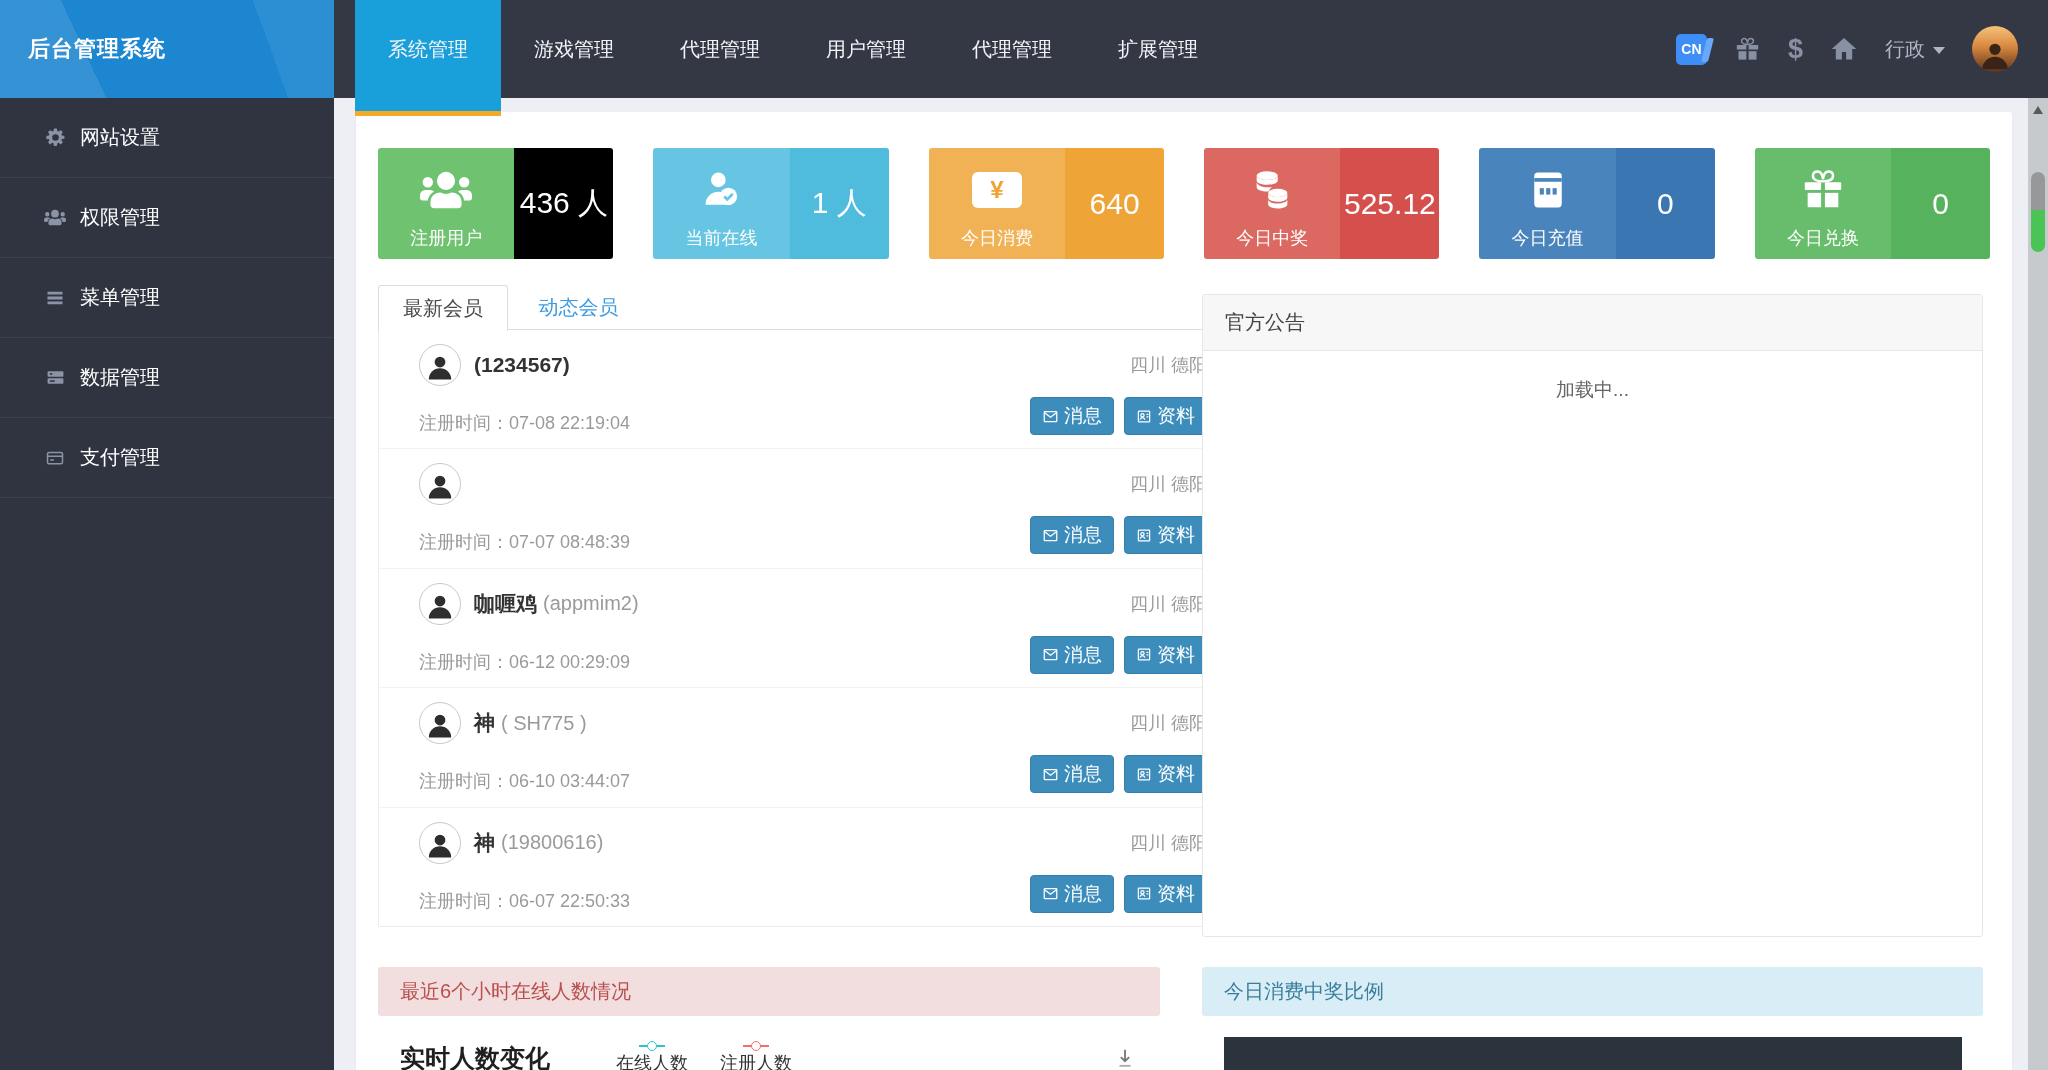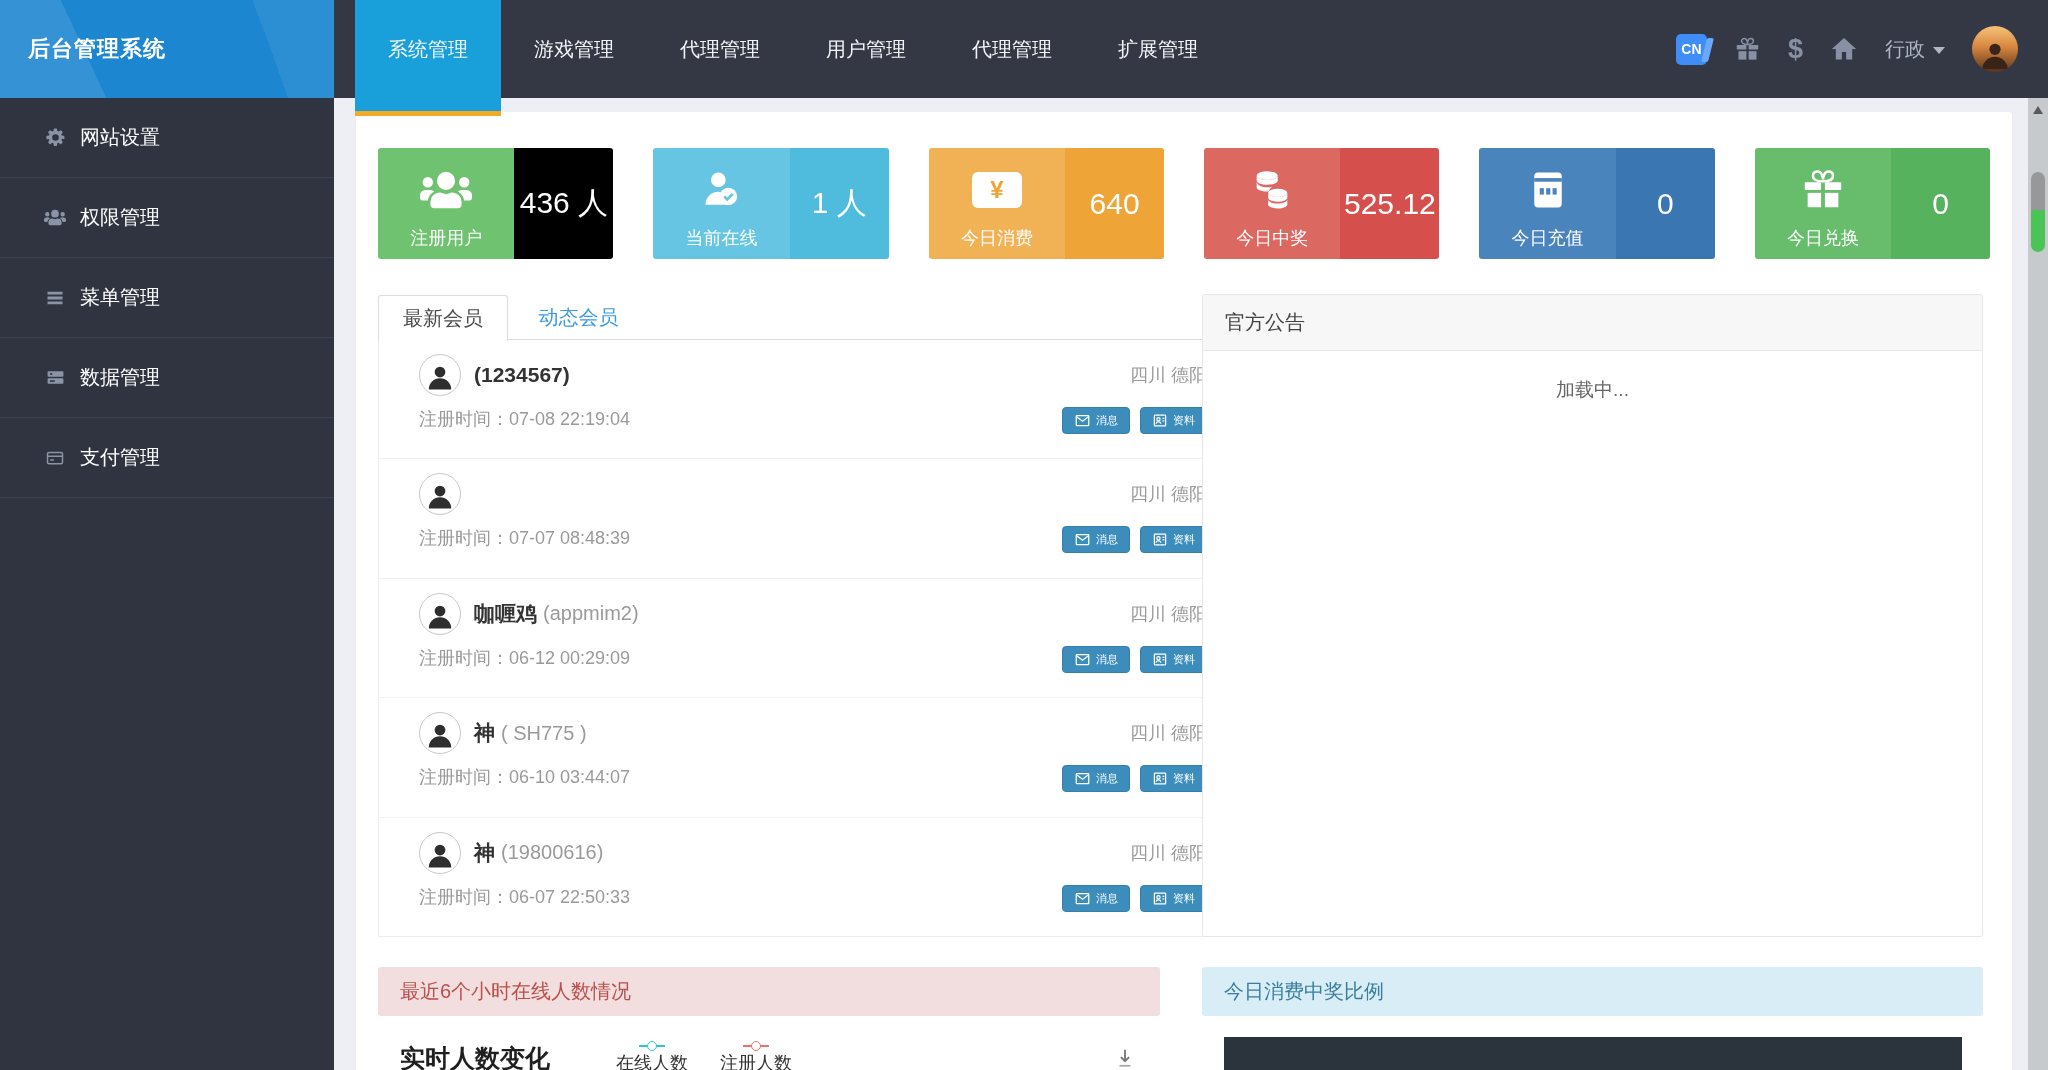--- a/index.html
+++ b/index.html
@@ -49,41 +49,41 @@
   .stat-card { flex:1; height:111px; border-radius:3px; display:flex; overflow:hidden; }
   .sc-left { flex:0 0 58%; position:relative; display:flex; flex-direction:column; align-items:center; }
   .sc-left .sc-icon { margin-top:14px; height:56px; display:flex; align-items:center; }
   .sc-left .sc-label { position:absolute; bottom:9px; color:#fff; font-size:18px; }
   .sc-right { flex:1; display:flex; align-items:center; justify-content:center;
               color:#fff; font-size:30px; white-space:nowrap; }
   .ticket { width:50px; height:36px; background:#fff; border-radius:6px; display:flex; align-items:center;
             justify-content:center; font-size:24px; font-weight:700; color:#eea437; }
 
   
-  .members { position:absolute; left:22px; top:182px; width:858px; height:643px; }
+  .members { position:absolute; left:22px; top:172px; width:858px; height:643px; }
   .mtabs { position:relative; height:46px; border-bottom:1px solid #ddd; }
   .mtab-active { display:inline-block; height:46px; line-height:44px; padding:0 24px; background:#fff;
                  border:1px solid #ddd; border-bottom:none; border-radius:3px 3px 0 0; color:#4a4a4a;
                  font-size:20px; position:relative; z-index:2; top:1px; cursor:pointer; }
   .mtab-link { display:inline-block; margin-left:26px; color:#3c9ae0; font-size:20px; line-height:46px;
                vertical-align:top; cursor:pointer; }
   .mlist { border:1px solid #ececec; border-top:none; height:597px; display:flex; flex-direction:column; }
   .mrow { flex:1; padding:14px 28px 0 40px; border-bottom:1px solid #f2f2f2; }
   .mrow:last-child { border-bottom:none; }
   .mline1 { display:flex; align-items:center; }
   .m-avatar { width:42px; height:42px; border-radius:50%; border:1px solid #c9c9c9; background:#fff;
               overflow:hidden; display:flex; align-items:flex-end; justify-content:center; flex:0 0 42px; }
   .m-name { margin-left:13px; color:#333; font-size:21px; font-weight:600; }
   .m-account { margin-left:6px; color:#9a9a9a; font-size:20px; }
   .m-loc { margin-left:auto; color:#9a9a9a; font-size:18px; }
-  .mline2 { display:flex; align-items:flex-start; margin-top:11px; }
+  .mline2 { display:flex; align-items:flex-end; margin-top:11px; }
   .m-time { color:#9a9a9a; font-size:18px; }
   .m-btns { margin-left:auto; display:flex; gap:10px; }
   .mbtn { display:inline-flex; align-items:center; gap:5px; background:#3c8dbc; border:1px solid #367fa9;
-          color:#fff; font-size:11px; padding:5px 11px; border-radius:4px; cursor:pointer; }
+          color:#fff; font-size:19px; padding:5px 11px; border-radius:4px; cursor:pointer; }
 
   
   .announce { position:absolute; left:846px; top:182px; width:781px; height:643px;
               border:1px solid #e7e7e7; border-radius:3px; background:#fff; }
   .announce-hd { height:56px; line-height:55px; background:#f7f7f7; border-bottom:1px solid #e7e7e7;
                  padding-left:22px; color:#444; font-size:20px; border-radius:3px 3px 0 0; }
   .announce-bd { text-align:center; padding-top:26px; color:#666; font-size:19px; }
 
   
   .banner { position:absolute; height:49px; line-height:49px; padding-left:22px; font-size:20px; border-radius:3px; }

